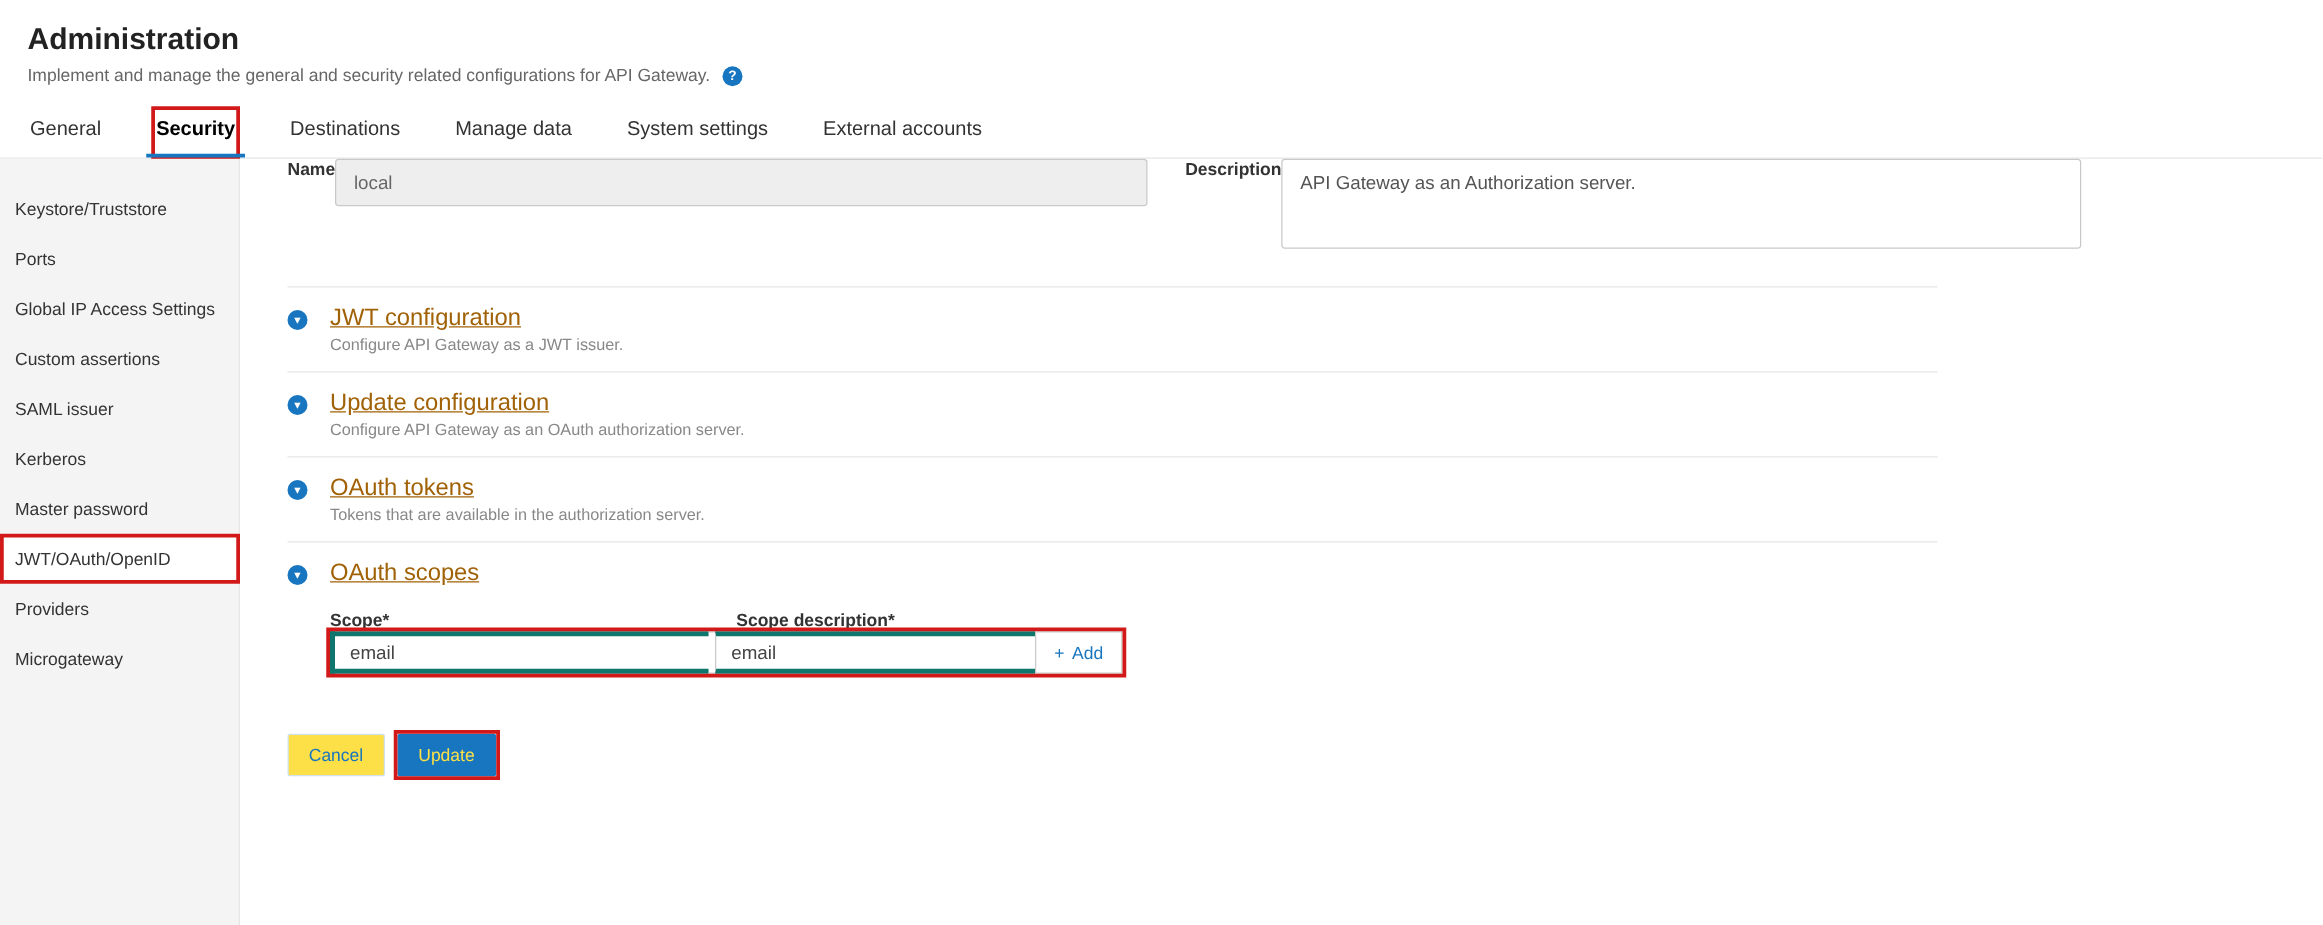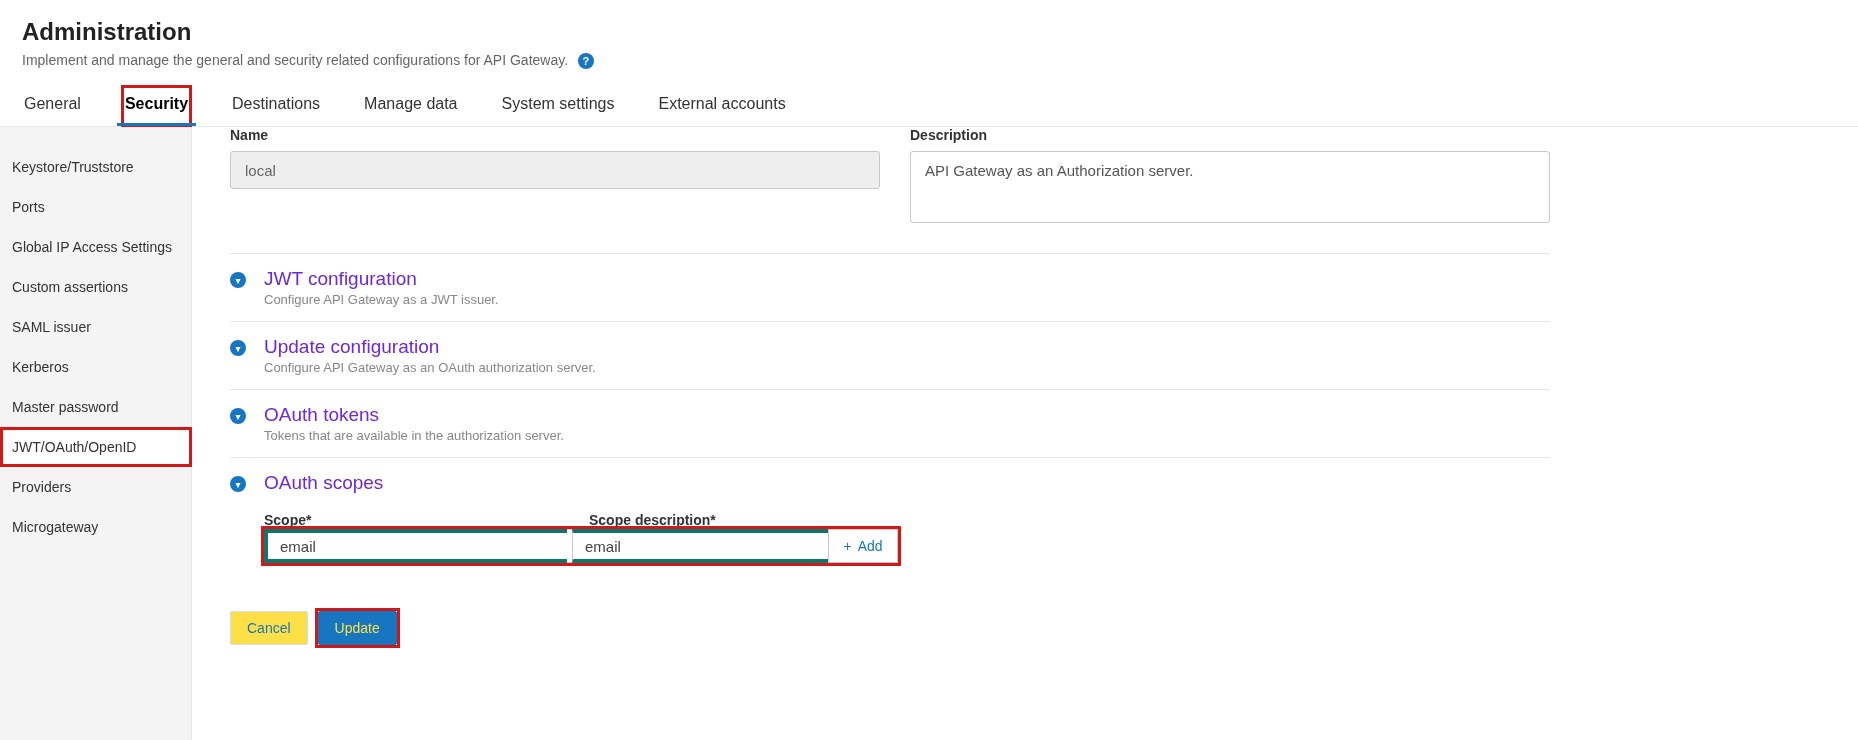--- a/index.html
+++ b/index.html
@@ -27,40 +27,40 @@
     .body-wrap { display: flex; border-top: 1px solid #e6e6e6; }
 
     .sidebar { width: 192px; background: #f4f4f4; border-right: 1px solid #e6e6e6; min-height: 640px; padding-top: 20px; }
     .side-item { padding: 12px 12px; font-size: 14px; color: #333; cursor: pointer; }
     .side-item.active { background: #fff; font-weight: 400; position: relative; border-right: 2px solid #fff; margin-right: -1px; }
     .side-item.highlight-box { outline: 3px solid #d21919; outline-offset: -3px; }
 
     .content { flex: 1; padding: 0 20px 30px 38px; }
 
     .top-row { display: flex; gap: 30px; margin-bottom: 30px; }
-    .field-block { display: flex; flex-direction: column; }
+    .field-block { display: flex; flex-direction: row; }
     .field-label { font-size: 14px; font-weight: 700; color: #333; margin-bottom: 8px; }
     .name-input {
       width: 650px; height: 38px; padding: 0 14px; font-size: 15px;
       background: #eeeeee; border: 1px solid #c9c9c9; border-radius: 3px; color: #666;
     }
     .desc-box {
       width: 640px; height: 72px; padding: 10px 14px; font-size: 15px;
       background: #fff; border: 1px solid #c9c9c9; border-radius: 3px; color: #555; resize: none; font-family: inherit;
     }
 
     .accordion { border-top: 1px solid #e6e6e6; padding: 14px 0 14px 0; width: 1320px; }
     .acc-header { display: flex; align-items: flex-start; gap: 18px; cursor: pointer; }
     .arrow-circle {
       width: 16px; height: 16px; border-radius: 50%; background: #1776bf;
       display: inline-flex; align-items: center; justify-content: center;
       color: #fff; font-size: 10px; flex-shrink: 0; margin-top: 4px;
     }
     .acc-titles { display: flex; flex-direction: column; }
-    .acc-title { font-size: 19px; color: #6d28d9; font-weight: 400; }
+    .acc-title { font-size: 19px; color: #a16207; font-weight: 400; text-decoration: underline; }
     .acc-sub { font-size: 13px; color: #888; margin-top: 2px; }
 
     .scope-block { margin-top: 18px; margin-left: 34px; }
     .scope-row-labels { display: flex; gap: 15px; margin-bottom: 1px; }
     .slabel1 { width: 310px; font-size: 14px; font-weight: 600; color: #333; }
     .slabel2 { font-size: 14px; font-weight: 600; color: #333; }
     .scope-row { display: flex; align-items: stretch; outline: 3px solid #d21919; width: 634px; }
     .scope-in {
       height: 34px; padding: 0 12px; font-size: 15px;
       border: 4px solid #0f766e; background: #fff; color: #444;

